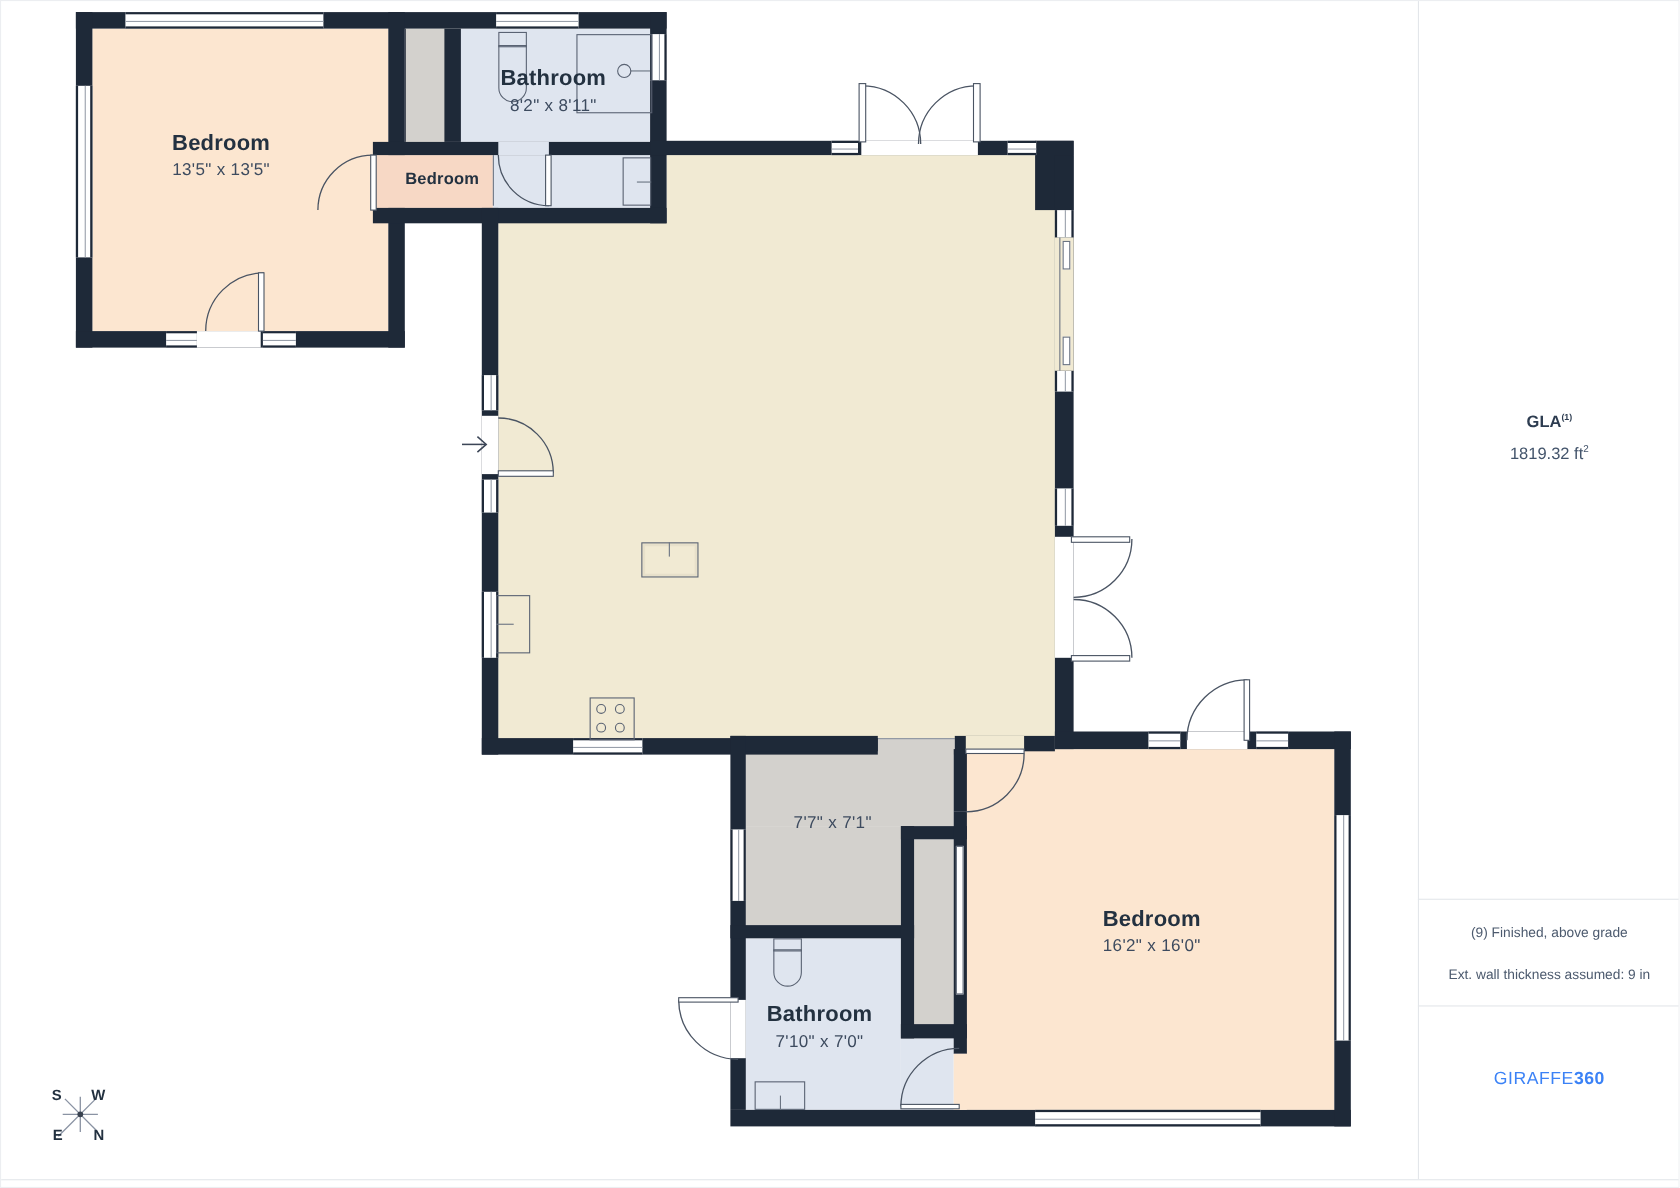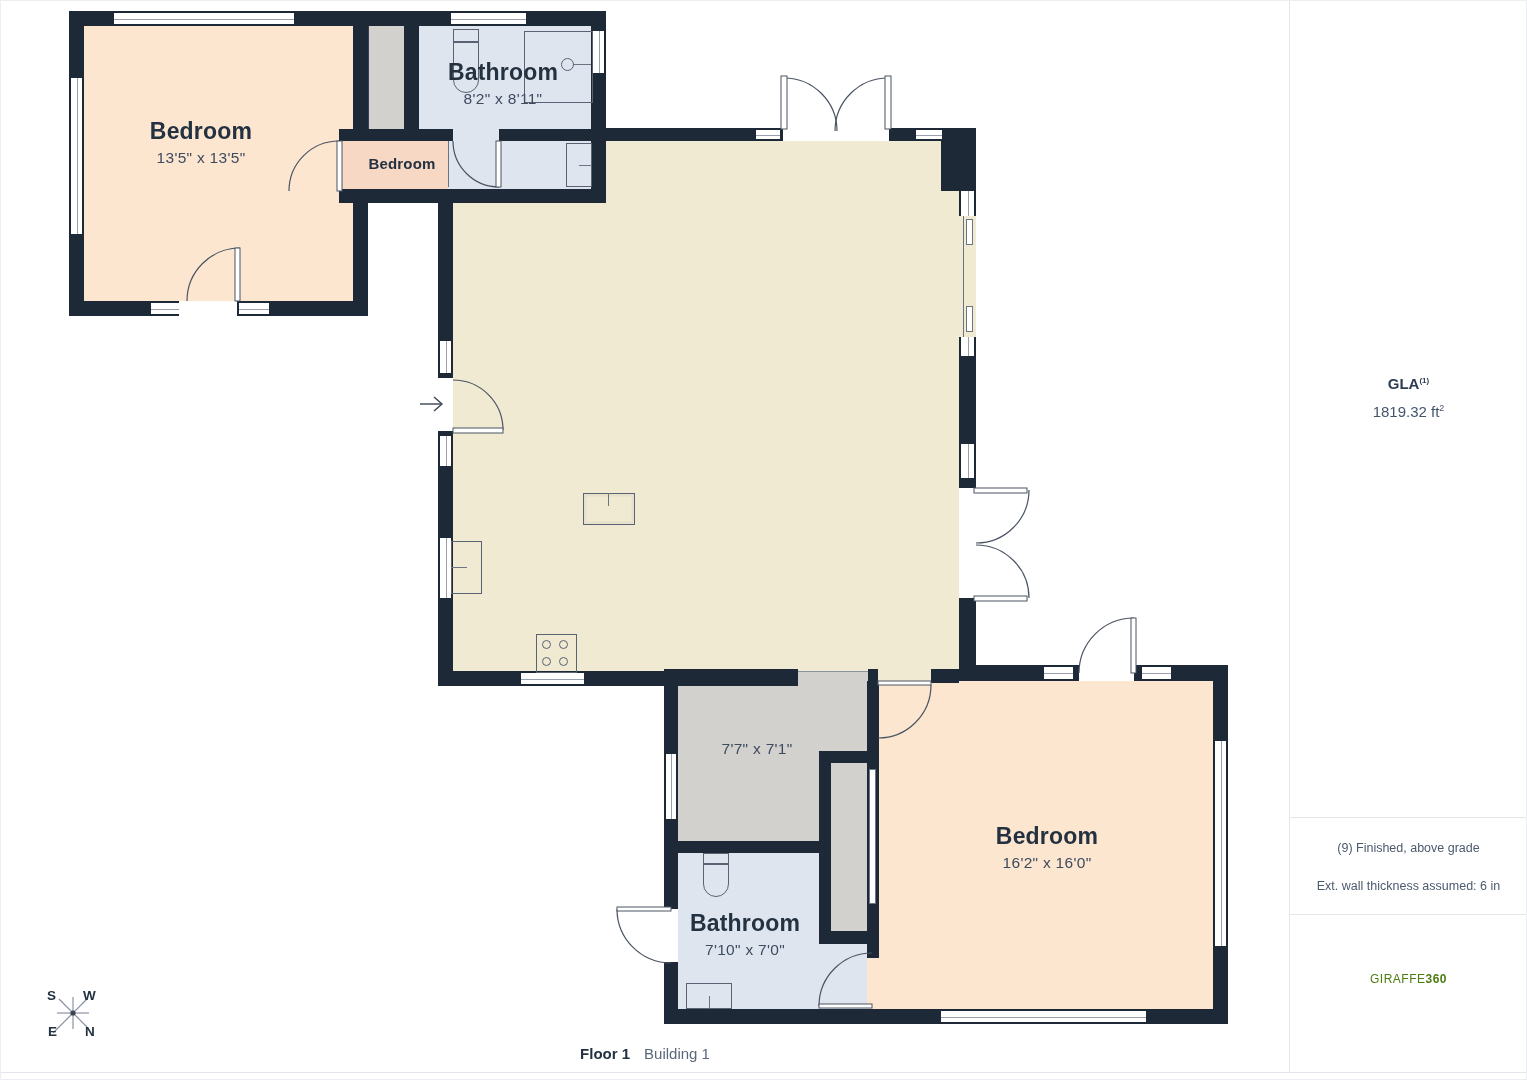--- a/index.html
+++ b/index.html
@@ -14,21 +14,21 @@
   .room{position:absolute;}
   .wall{position:absolute;background:var(--wall);}
   .win{position:absolute;background:#fff;box-sizing:border-box;}
   .win-h{border-top:2px solid var(--wall);border-bottom:2px solid var(--wall);}
   .win-h::after{content:'';position:absolute;left:0;right:0;top:50%;height:1px;background:#99a0ab;}
   .win-v{border-left:2px solid var(--wall);border-right:2px solid var(--wall);}
   .win-v::after{content:'';position:absolute;top:0;bottom:0;left:50%;width:1px;background:#99a0ab;}
   .fix{position:absolute;border:1.5px solid #5a6373;box-sizing:border-box;background:transparent;}
   .thinline{position:absolute;background:#6b7482;}
   .room-label{position:absolute;transform:translate(-50%,-50%);text-align:center;white-space:nowrap;z-index:30;}
-  .rname{display:block;font-weight:700;font-size:23px;color:var(--label-dark);letter-spacing:.2px;}
+  .rname{display:block;font-weight:700;font-size:20px;color:var(--label-dark);letter-spacing:.2px;}
   .rdim{display:block;font-size:15.5px;color:var(--dim-text);margin-top:4px;letter-spacing:.3px;}
   .compass-letter{position:absolute;font-weight:700;font-size:13.5px;color:var(--label-dark);z-index:30;}
   .sb-text{position:absolute;left:1289px;width:237px;text-align:center;color:var(--sidebar-text);font-size:12.5px;}
   .sb-divider{position:absolute;left:1288px;width:239px;height:1px;background:var(--divider);}
   #floor-caption{position:absolute;left:0;width:1288px;top:1044px;text-align:center;font-size:15px;z-index:30;}
   #floor-caption .fl{font-weight:700;color:var(--label-dark);margin-right:14px;}
   #floor-caption .bl{color:#5b6878;}
   svg{position:absolute;left:0;top:0;z-index:20;pointer-events:none;}
 </style>
 </head>
@@ -202,35 +202,32 @@
   <div class="room-label" style="left:1046px;top:846px;">
     <span class="rname">Bedroom</span>
     <span class="rdim">16'2" x 16'0"</span>
   </div>
 
   <span class="compass-letter" style="left:46px;top:987px;">S</span>
   <span class="compass-letter" style="left:82px;top:987px;">W</span>
   <span class="compass-letter" style="left:47px;top:1023px;">E</span>
   <span class="compass-letter" style="left:84px;top:1023px;">N</span>
 
-  <div id="floor-caption">
-    <span class="fl">Floor 1</span><span class="bl">Building 1</span>
-  </div>
 
   <div class="abs" style="left:1288px;top:0;width:1px;height:1071px;background:var(--divider);"></div>
   <div class="abs" style="left:0;top:1071px;width:1527px;height:1px;background:var(--divider);"></div>
 
   <div class="sb-text" style="top:374px;font-size:15px;font-weight:700;color:#2d3c50;">
     <span>GLA</span><sup style="font-size:8px;">(1)</sup>
   </div>
   <div class="sb-text" style="top:402px;font-size:15px;color:#43546b;">
     <span>1819.32 ft</span><sup style="font-size:9px;">2</sup>
   </div>
 
   <div class="sb-divider" style="top:816px;"></div>
   <div class="sb-text" style="top:840px;">(9) Finished, above grade</div>
-  <div class="sb-text" style="top:878px;">Ext. wall thickness assumed: 6 in</div>
+  <div class="sb-text" style="top:878px;">Ext. wall thickness assumed: 9 in</div>
   <div class="sb-divider" style="top:913px;"></div>
-  <div class="sb-text" style="top:971px;font-size:12px;letter-spacing:.5px;color:#4d7c0f;">
+  <div class="sb-text" style="top:971px;font-size:16px;letter-spacing:.5px;color:#3b82f6;">
     <span>GIRAFFE</span><span style="font-weight:700;">360</span>
   </div>
 
 </div>
 
 </body></html>

